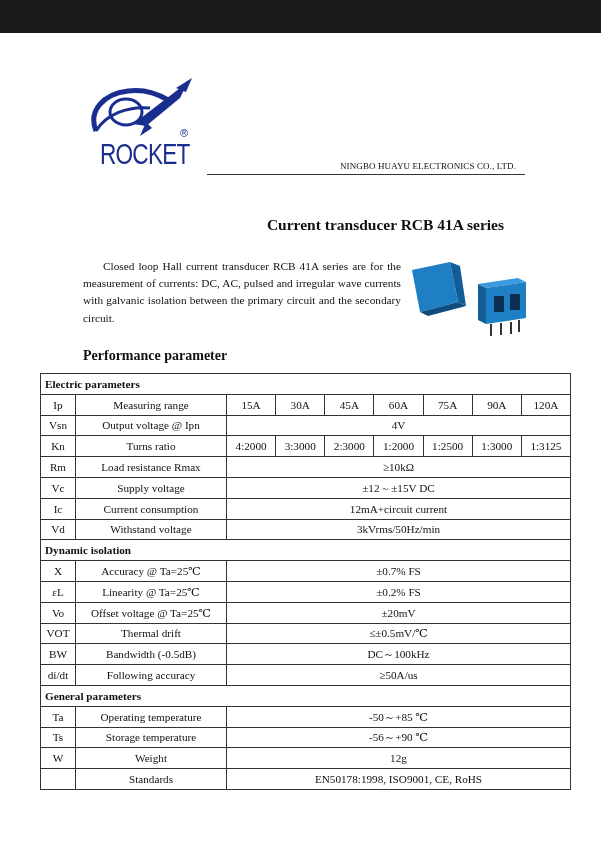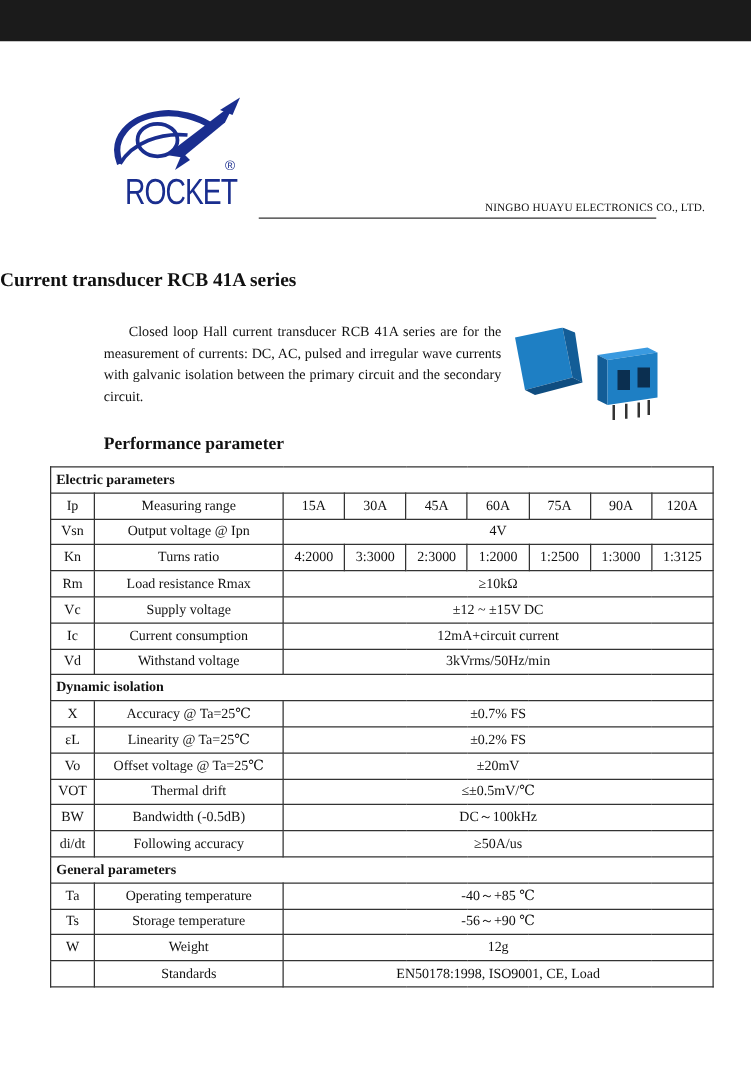--- a/index.html
+++ b/index.html
@@ -4,23 +4,23 @@
 <style>
   html, body { margin:0; padding:0; }
   body { width:601px; height:859px; background:#ffffff; position:relative; overflow:hidden;
          font-family:"Liberation Serif","DejaVu Serif",serif; color:#111; }
   .topbar { position:absolute; left:0; top:0; width:601px; height:33px; background:#1b1b1b; }
   .logo { position:absolute; left:88px; top:76px; width:110px; height:95px; }
   .logo svg { position:absolute; left:0; top:0; }
   .logo-text { position:absolute; left:12px; top:62px; font-family:"Liberation Sans","DejaVu Sans",sans-serif;
     font-size:29px; color:#1a2e8f; letter-spacing:-1px; transform:scaleX(0.78); transform-origin:left top; font-weight:normal; }
   .reg { position:absolute; left:180px; top:127px; font-size:11px; color:#1a2e8f; font-family:"Liberation Sans",sans-serif; }
-  .company { position:absolute; left:340px; top:161px; font-size:9px; letter-spacing:0.1px; color:#111;margin-left:48px; }
+  .company { position:absolute; left:340px; top:161px; font-size:9px; letter-spacing:0.1px; color:#111; }
   .company-line { position:absolute; left:207px; top:174px; width:318px; height:1px; background:#333; }
-  .title { position:absolute; left:0; width:504px; top:216px; text-align:left; font-size:15.5px; font-weight:bold; }
+  .title { position:absolute; left:0; width:504px; top:216px; text-align:right; font-size:15.5px; font-weight:bold; }
   .intro { position:absolute; left:83px; top:258px; width:318px; font-size:11.3px; line-height:17.2px; text-align:justify; text-indent:20px; }
   .photo { position:absolute; left:408px; top:262px; width:125px; height:80px; }
   .perf { position:absolute; left:83px; top:348px; font-size:14px; font-weight:bold; }
   table.spec { position:absolute; left:40px; top:373px; width:531px; border-collapse:collapse; font-size:11.2px; }
   table.spec td { border:1px solid #333; text-align:center; padding:0; height:19.8px; line-height:18px; white-space:nowrap; }
   table.spec td.sec { text-align:left; font-weight:bold; padding-left:4px;margin-top:29px; }
   table.spec td.sym { width:34px; }
   table.spec td.pname { width:150px; }
 </style>
 </head>
@@ -157,31 +157,31 @@
       <td class="pname">Following accuracy</td>
       <td colspan="7">≥50A/us</td>
     </tr>
 
     <tr>
         <td class="sec" colspan="9">General parameters</td>
       </tr>
     <tr>
       <td class="sym">Ta</td>
       <td class="pname">Operating temperature</td>
-      <td colspan="7">-40～+85 ℃</td>
+      <td colspan="7">-50～+85 ℃</td>
     </tr>
     <tr>
       <td class="sym">Ts</td>
       <td class="pname">Storage temperature</td>
       <td colspan="7">-56～+90 ℃</td>
     </tr>
     <tr>
       <td class="sym">W</td>
       <td class="pname">Weight</td>
       <td colspan="7">12g</td>
     </tr>
     <tr>
       <td class="sym"></td>
       <td class="pname">Standards</td>
-      <td colspan="7">EN50178:1998, ISO9001, CE, Load</td>
+      <td colspan="7">EN50178:1998, ISO9001, CE, RoHS</td>
     </tr>
   </tbody>
 </table>
 
 </body></html>

